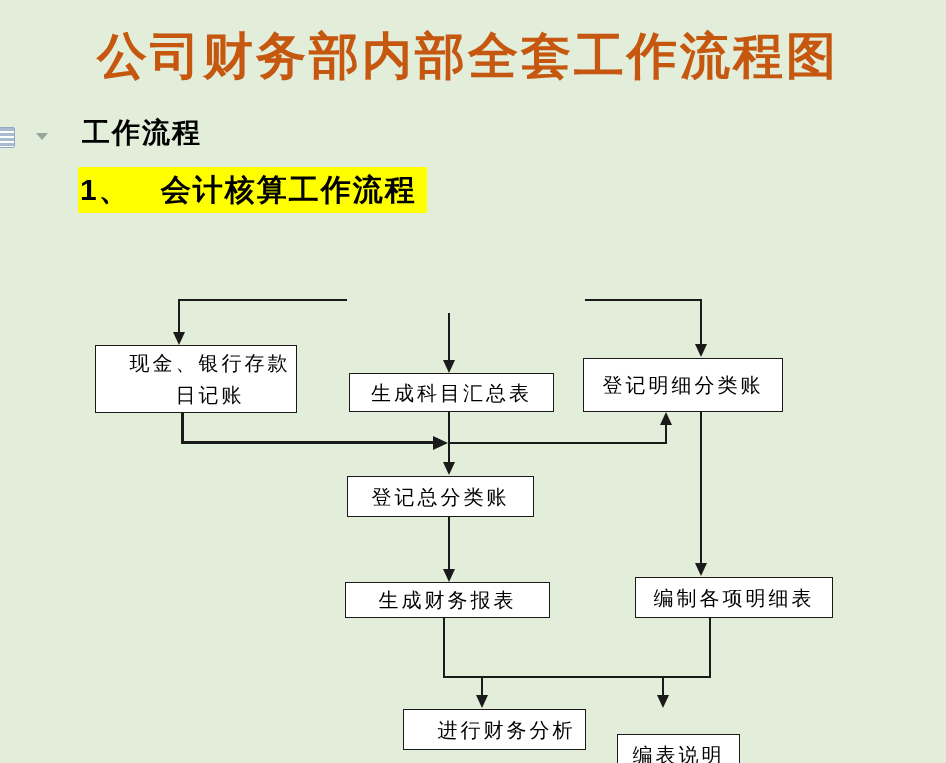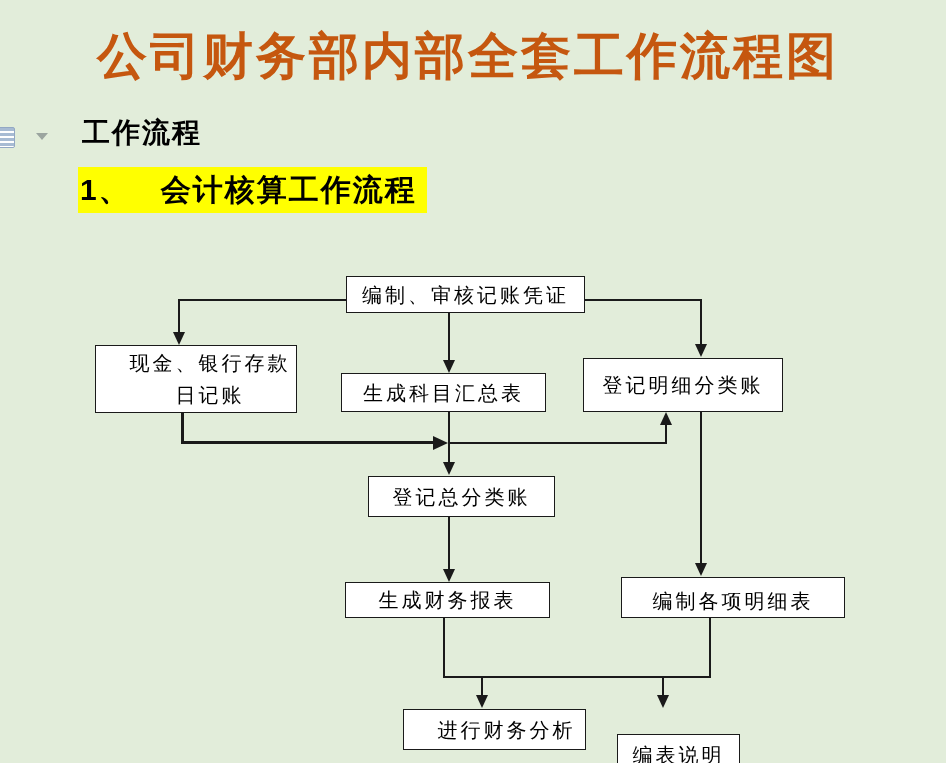--- a/index.html
+++ b/index.html
@@ -63,46 +63,43 @@
 <div class="doc-title">公司财务部内部全套工作流程图</div>
 <div class="section-heading">工作流程</div>
 <div class="flow-heading">
   <span>1、</span>
   <span class="flow-gap"></span>
   <span>会计核算工作流程</span>
 </div>
 
 <div class="chart">
 
-  <div class="node" style="left:346px;top:276px;width:239px;height:37px;">
-    <span>编制、审核记账凭证</span>
-  </div>
 
   <div class="node" style="left:95px;top:345px;width:202px;height:68px;padding-left:28px;">
     <span>现金、银行存款</span>
     <span>日记账</span>
   </div>
 
-  <div class="node" style="left:341px;top:373px;width:205px;height:39px;text-align:right;">
+  <div class="node" style="left:349px;top:373px;width:205px;height:39px;text-align:right;">
     <span>生成科目汇总表</span>
   </div>
 
   <div class="node" style="left:583px;top:358px;width:200px;height:54px;">
     <span>登记明细分类账</span>
   </div>
 
-  <div class="node" style="left:347px;top:476px;width:187px;height:41px;margin-left:21px;">
+  <div class="node" style="left:347px;top:476px;width:187px;height:41px;">
     <span>登记总分类账</span>
   </div>
 
   <div class="node" style="left:345px;top:582px;width:205px;height:36px;">
     <span>生成财务报表</span>
   </div>
 
-  <div class="node" style="left:621px;top:577px;width:224px;height:41px;justify-content:flex-end;">
+  <div class="node" style="left:635px;top:577px;width:198px;height:41px;">
     <span>编制各项明细表</span>
   </div>
 
   <div class="node" style="left:403px;top:709px;width:183px;height:41px;padding-left:24px;">
     <span>进行财务分析</span>
   </div>
 
   <div class="node" style="left:617px;top:734px;width:123px;height:41px;">
     <span>编表说明</span>
   </div>

